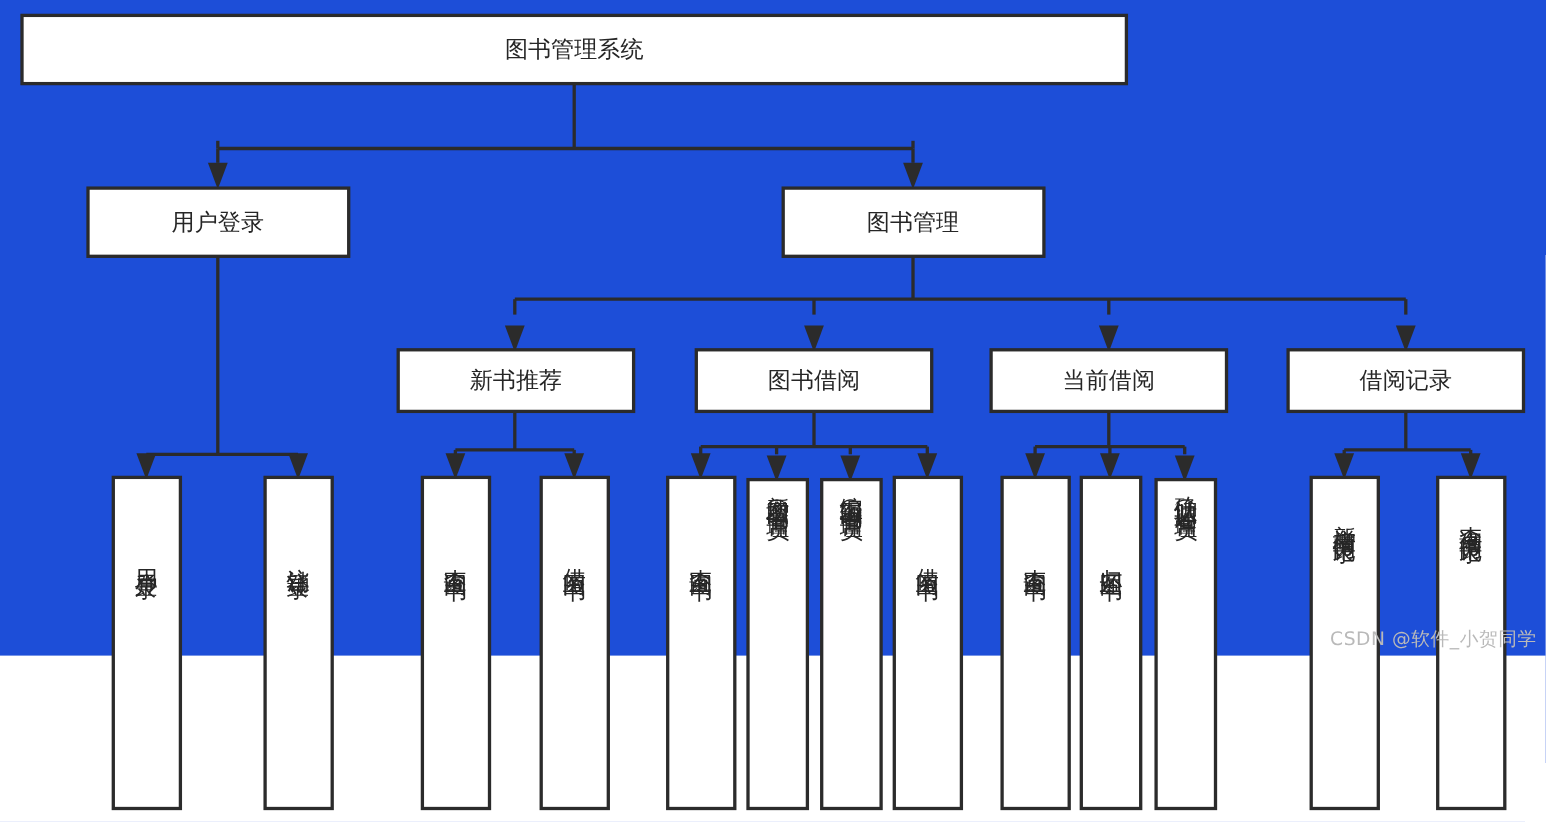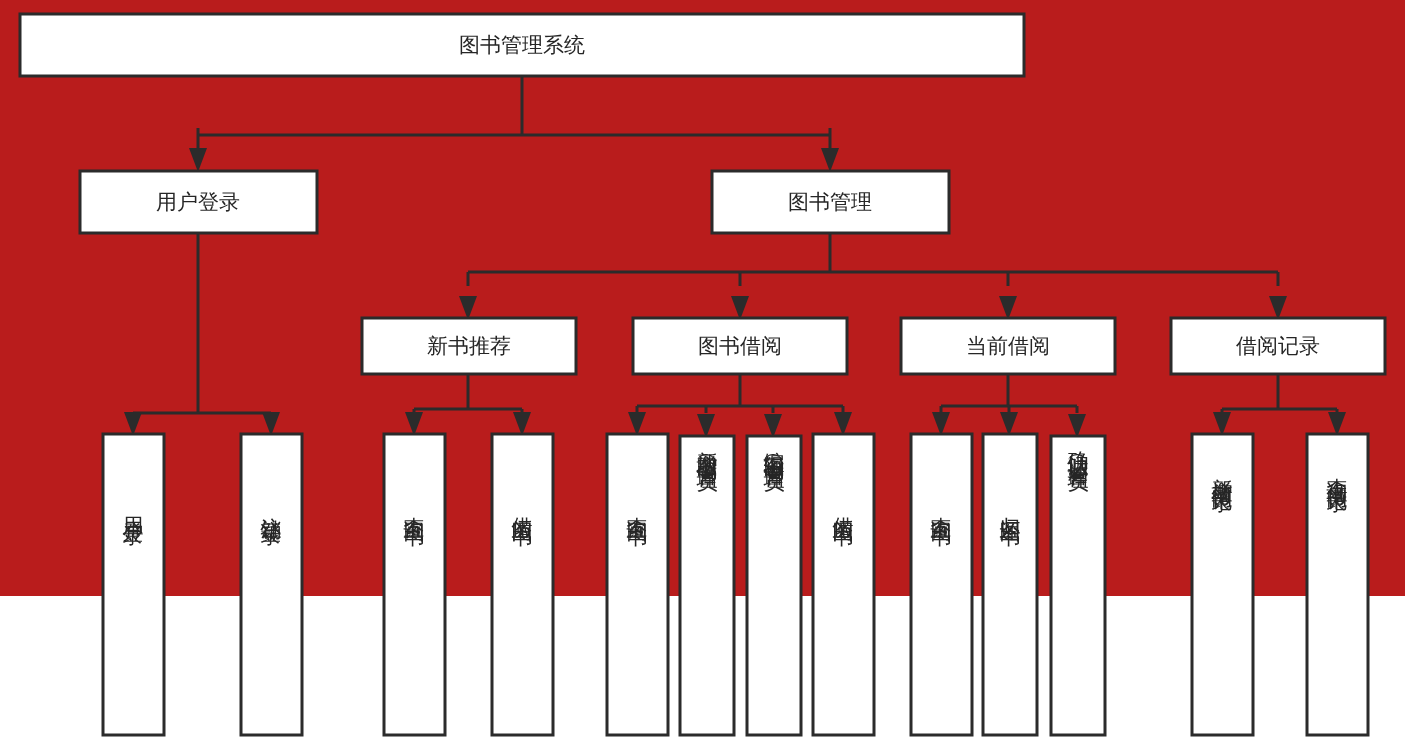--- a/index.html
+++ b/index.html
@@ -10,21 +10,21 @@
   body {
     width: 1405px;
     height: 747px;
     overflow: hidden;
     font-family: "DejaVu Sans", "Liberation Sans", sans-serif;
   }
   #diagram-root {
     position: relative;
     width: 1405px;
     height: 596px;
-    background: #b91c1c;
+    background: #1d4ed8;
   }
   svg.diagram-svg {
     position: absolute;
     left: 0;
     top: 0;
     width: 1405px;
     height: 747px;
     display: block;
   }
   .node-box {
@@ -242,14 +242,15 @@
       <text class="node-label-vertical" x="1222" y="470">新增借阅记录</text>
     </g>
 
     <g>
       <rect class="node-box" x="1307" y="434" width="61" height="301"></rect>
       <text class="node-label-vertical" x="1337" y="470">查询借阅记录</text>
     </g>
 
   </svg>
 
+  <div class="watermark-text">CSDN @软件_小贺同学</div>
 
 </div>
 
 </body></html>

